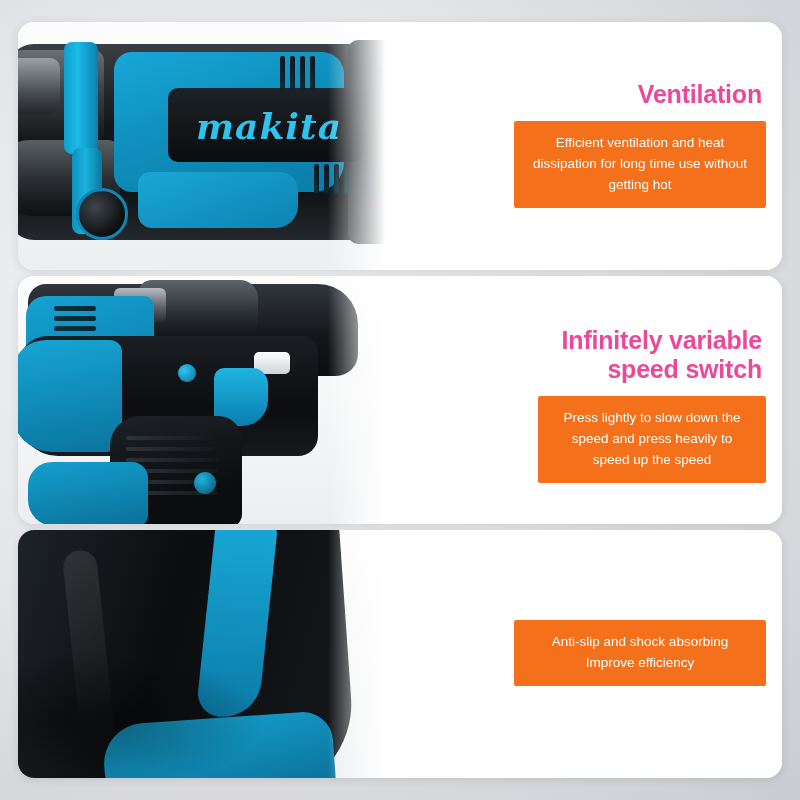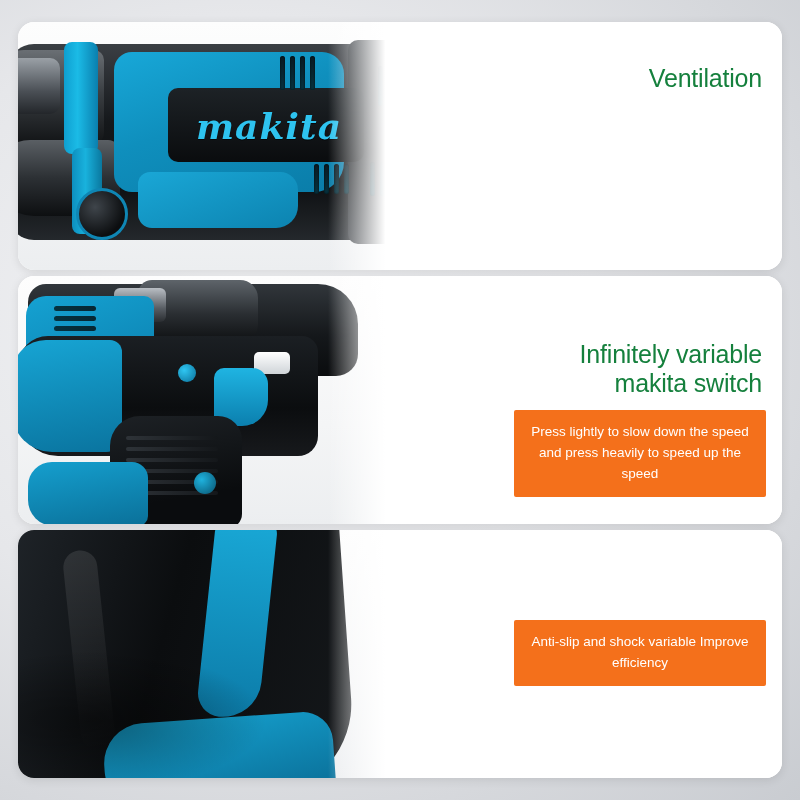--- a/index.html
+++ b/index.html
@@ -49,46 +49,46 @@
     position: relative;
     background: #ffffff;
     display: flex;
     flex-direction: column;
     align-items: flex-end;
     justify-content: flex-start;
     padding: 14px 16px 14px 10px;
     box-sizing: border-box;
   }
   .headline {
-    color: #15803d;
+    color: #ec4899;
     font-size: 25px;
     line-height: 1.16;
-    font-weight: 400;
+    font-weight: 700;
     text-align: right;
     letter-spacing: -0.2px;
-    margin: 0 4px 0 0;
+    margin: 16px 4px 0 0;
     max-width: 100%;
   }
   .callout {
     margin-top: 12px;
     background: #f4701b;
     color: #ffffff;
     width: 252px;
     border-radius: 2px;
     padding: 12px 14px;
     box-sizing: border-box;
     text-align: center;
     font-size: 13.5px;
     line-height: 1.55;
   }
-  .panel2 .callout { width: 252px; }
+  .panel2 .callout { width: 228px; }
   .panel3 .callout { width: 252px; }
 
   .panel1 .info { padding-top: 42px; }
-  .panel2 .info { padding-top: 64px; }
+  .panel2 .info { padding-top: 34px; }
   .panel3 .info { padding-top: 78px; }
 
   
   .tool-bg {
     position: absolute;
     inset: 0;
     background: linear-gradient(180deg,#fdfdfd 0%, #f4f5f6 60%, #eceef0 100%);
   }
 
   
@@ -365,20 +365,21 @@
           <span></span>
           <span></span>
       </div>
       <div class="p1-bolt"></div>
       <div class="fade-right"></div>
     </div>
     <div class="info">
       <div class="headline">
         <span>Ventilation</span><br>
       </div>
+      <div class="callout">Efficient ventilation and heat dissipation for long time use without getting hot</div>
     </div>
   </div>
 
   <div class="panel panel2">
     <div class="photo">
       <div class="tool-bg"></div>
       <div class="p2-head"></div>
       <div class="p2-nose"></div>
       <div class="p2-anvil"></div>
       <div class="p2-head-blue"></div>
@@ -402,34 +403,34 @@
           <span></span>
           <span></span>
       </div>
       <div class="p2-base-blue"></div>
       <div class="p2-dot"></div>
       <div class="fade-right"></div>
     </div>
     <div class="info">
       <div class="headline">
         <span>Infinitely variable</span><br>
-        <span>makita switch</span>
+        <span>speed switch</span>
       </div>
       <div class="callout">Press lightly to slow down the speed and press heavily to speed up the speed</div>
     </div>
   </div>
 
   <div class="panel panel3">
     <div class="photo">
       <div class="tool-bg"></div>
       <div class="p3-handle"></div>
       <div class="p3-blue-strip"></div>
       <div class="p3-blue-base"></div>
       <div class="p3-hl"></div>
       <div class="p3-shadow"></div>
       <div class="fade-right"></div>
     </div>
     <div class="info">
-      <div class="callout">Anti-slip and shock variable Improve efficiency</div>
+      <div class="callout">Anti-slip and shock absorbing Improve efficiency</div>
     </div>
   </div>
 
 </div>
 
 </body></html>

